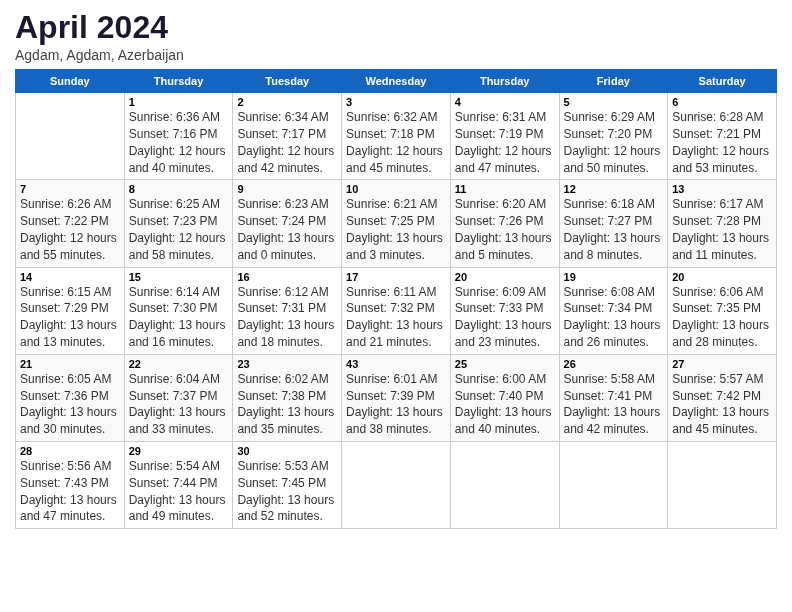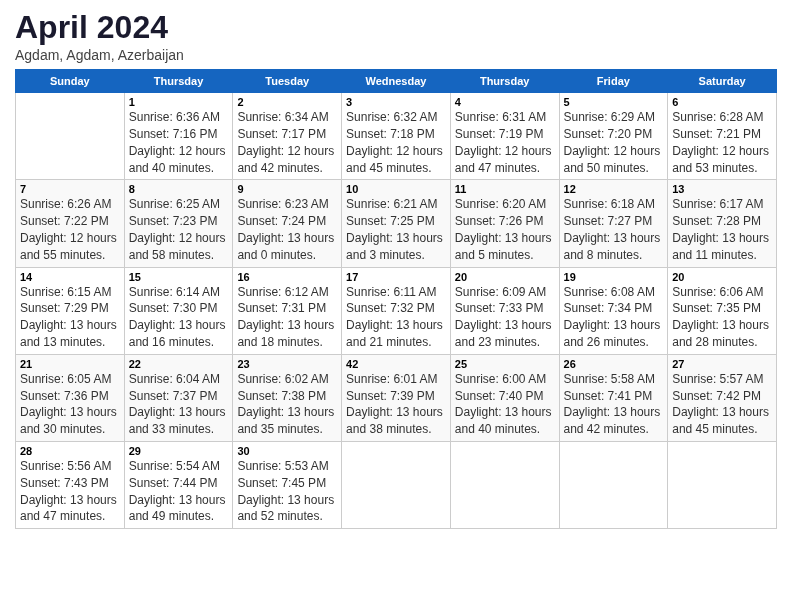--- a/index.html
+++ b/index.html
@@ -196,21 +196,21 @@
           </td>
           <td>
             <span class="day-num">22</span>
             <div class="day-info">Sunrise: 6:04 AM<br>Sunset: 7:37 PM<br>Daylight: 13 hours<br>and 33 minutes.</div>
           </td>
           <td>
             <span class="day-num">23</span>
             <div class="day-info">Sunrise: 6:02 AM<br>Sunset: 7:38 PM<br>Daylight: 13 hours<br>and 35 minutes.</div>
           </td>
           <td>
-            <span class="day-num">42</span>
+            <span class="day-num">43</span>
             <div class="day-info">Sunrise: 6:01 AM<br>Sunset: 7:39 PM<br>Daylight: 13 hours<br>and 38 minutes.</div>
           </td>
           <td>
             <span class="day-num">25</span>
             <div class="day-info">Sunrise: 6:00 AM<br>Sunset: 7:40 PM<br>Daylight: 13 hours<br>and 40 minutes.</div>
           </td>
           <td>
             <span class="day-num">26</span>
             <div class="day-info">Sunrise: 5:58 AM<br>Sunset: 7:41 PM<br>Daylight: 13 hours<br>and 42 minutes.</div>
           </td>

